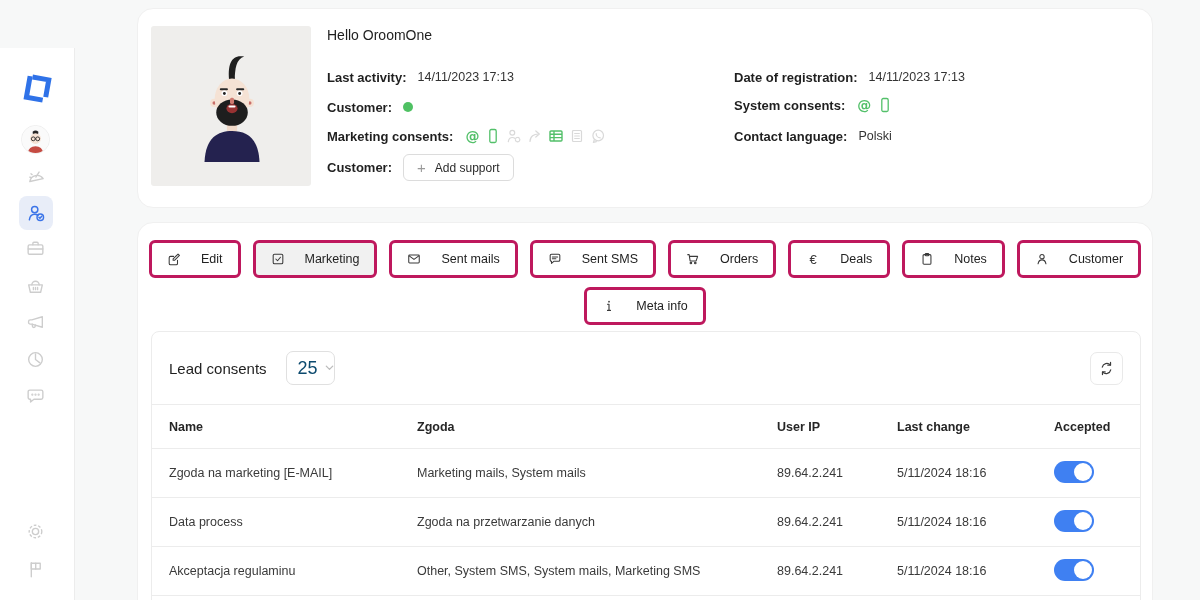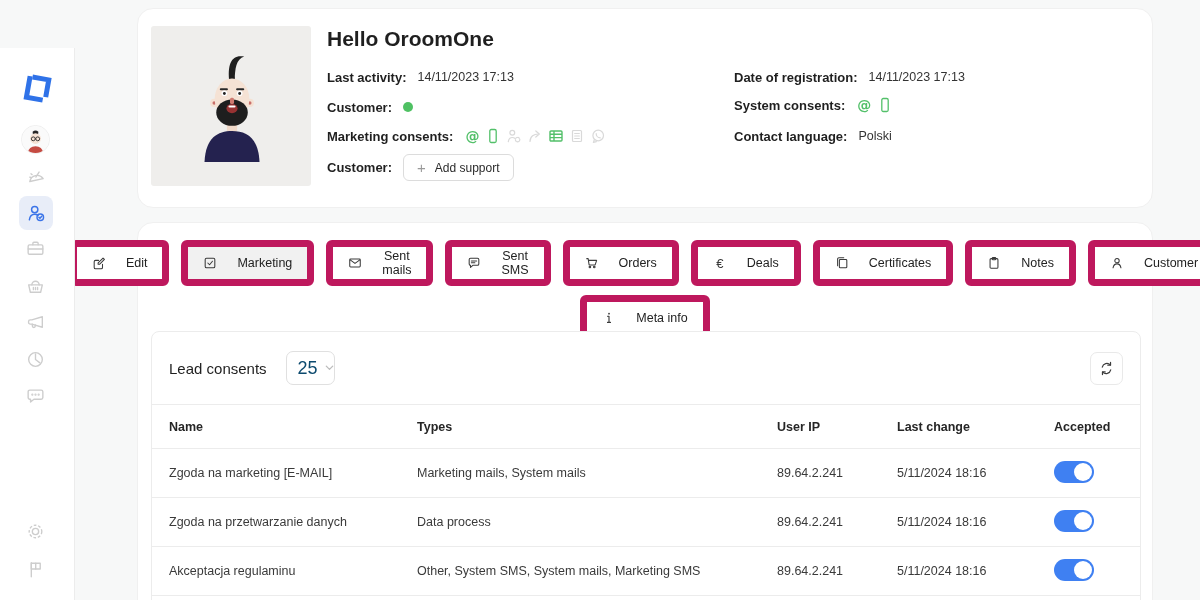--- a/index.html
+++ b/index.html
@@ -25,38 +25,38 @@
     color:#2f6fe0; font-size:11px; font-weight:bold; cursor:pointer; }
 
   
   .card { position:absolute; background:#fff; border:1px solid #f0f0f0; border-radius:16px; }
   .card1 { left:137px; top:8px; width:1016px; height:200px; }
   .card2 { left:137px; top:222px; width:1016px; height:560px; }
 
   
   .pimg { position:absolute; left:13px; top:17px; width:160px; height:160px;
     background:#efeeec; border-radius:3px; display:flex; align-items:center; justify-content:center; }
-  .ptitle { position:absolute; left:189px; top:18px; font-size:21px; font-weight:bold; color:#1f1f1f; }
+  .ptitle { position:absolute; left:189px; top:18px; font-size:14px; font-weight:normal; color:#1f1f1f; }
   .prow { position:absolute; display:flex; align-items:center; gap:11px; height:20px; }
   .plabel { font-size:13px; font-weight:bold; color:#1f1f1f; white-space:nowrap; }
   .pval { font-size:12.5px; color:#333; white-space:nowrap; }
   .dot { width:10px; height:10px; border-radius:50%; }
   .cicons { display:flex; align-items:center; gap:5px; }
   .cic { width:16px; height:16px; color:#d9d9d9; display:flex; align-items:center; justify-content:center; }
   .cic.active { color:#53c06a; }
   .cic .at { font-size:14px; font-weight:bold; line-height:1; font-family:"DejaVu Sans", sans-serif; }
   .addsup { display:inline-flex; align-items:center; gap:9px; height:27px; padding:0 13px;
     border:1px solid #dcdcdc; border-radius:6px; background:#fff; font-size:12px; color:#2b2b2b; cursor:pointer; }
   .addsup .plus { color:#9a9a9a; font-size:15px; line-height:1; }
 
   
   .tabs-row { display:flex; justify-content:center; gap:12px; padding-top:17px; }
   .tabs-row2 { display:flex; justify-content:center; gap:12px; padding-top:9px; }
   .tab { display:inline-flex; align-items:center; gap:20px; height:33px; padding:16px 15px;
-    border:7px solid #be185d; border-radius:6px; background:#fff; font-size:12.5px; color:#222;
+    border:3px solid #be185d; border-radius:6px; background:#fff; font-size:12.5px; color:#222;
     font-family:"Liberation Sans", sans-serif; cursor:pointer; }
   .tab.active { background:#f1f1f1; }
   .tic { width:14px; height:14px; color:#3a3a3a; display:flex; align-items:center; justify-content:center; }
   .tic .eur { font-size:13px; line-height:1; }
 
   
   .panel { position:absolute; left:13px; top:108px; width:990px; height:272px;
     border:1px solid #ececec; border-radius:8px 8px 0 0; background:#fff; overflow:hidden; }
   .panel-head { height:72px; display:flex; align-items:center; padding:0 17px; }
   .panel-title { font-size:15px; font-weight:normal; color:#1f1f1f; }
@@ -343,29 +343,20 @@
     </button>
     <button class="tab">
       <span class="tic">
           <span class="eur">€</span>
         </span>
       <span>Deals</span>
     </button>
     <button class="tab">
       <span class="tic">
           <svg width="14" height="14" viewBox="0 0 16 16" fill="none" stroke="currentColor" stroke-width="1.2" stroke-linecap="round" stroke-linejoin="round">
-            <rect x="5" y="4" width="8.5" height="9.5" rx="1"></rect>
-            <path d="M3 11 V3.5 A1.5 1.5 0 0 1 4.5 2 H10"></path>
-          </svg>
-        </span>
-      <span>Certificates</span>
-    </button>
-    <button class="tab">
-      <span class="tic">
-          <svg width="14" height="14" viewBox="0 0 16 16" fill="none" stroke="currentColor" stroke-width="1.2" stroke-linecap="round" stroke-linejoin="round">
             <rect x="3.5" y="3" width="9" height="11" rx="1.2"></rect>
             <rect x="6" y="1.8" width="4" height="2.4" rx="0.8"></rect>
           </svg>
         </span>
       <span>Notes</span>
     </button>
     <button class="tab">
       <span class="tic">
           <svg width="14" height="14" viewBox="0 0 16 16" fill="none" stroke="currentColor" stroke-width="1.2" stroke-linecap="round" stroke-linejoin="round">
             <circle cx="8" cy="5.3" r="2.5"></circle>
@@ -404,37 +395,37 @@
           <path d="M3.5 6.5 A5 5 0 0 1 12 4.2"></path>
           <polyline points="12.3,1.5 12.3,4.4 9.4,4.4"></polyline>
           <path d="M12.5 9.5 A5 5 0 0 1 4 11.8"></path>
           <polyline points="3.7,14.5 3.7,11.6 6.6,11.6"></polyline>
         </svg>
       </button>
     </div>
 
     <div class="tgrid thead">
       <span>Name</span>
-      <span>Types</span>
+      <span>Zgoda</span>
       <span>User IP</span>
       <span>Last change</span>
       <span>Accepted</span>
     </div>
 
     <div class="tgrid trow">
       <span class="cell">Zgoda na marketing [E-MAIL]</span>
       <span class="cell">Marketing mails, System mails</span>
       <span class="cell">89.64.2.241</span>
       <span class="cell">5/11/2024 18:16</span>
       <span><span class="toggle on" style="display:inline-block"><span class="knob"></span></span></span>
     </div>
 
     <div class="tgrid trow">
+      <span class="cell">Data process</span>
       <span class="cell">Zgoda na przetwarzanie danych</span>
-      <span class="cell">Data process</span>
       <span class="cell">89.64.2.241</span>
       <span class="cell">5/11/2024 18:16</span>
       <span><span class="toggle on" style="display:inline-block"><span class="knob"></span></span></span>
     </div>
 
     <div class="tgrid trow">
       <span class="cell">Akceptacja regulaminu</span>
       <span class="cell">Other, System SMS, System mails, Marketing SMS</span>
       <span class="cell">89.64.2.241</span>
       <span class="cell">5/11/2024 18:16</span>

